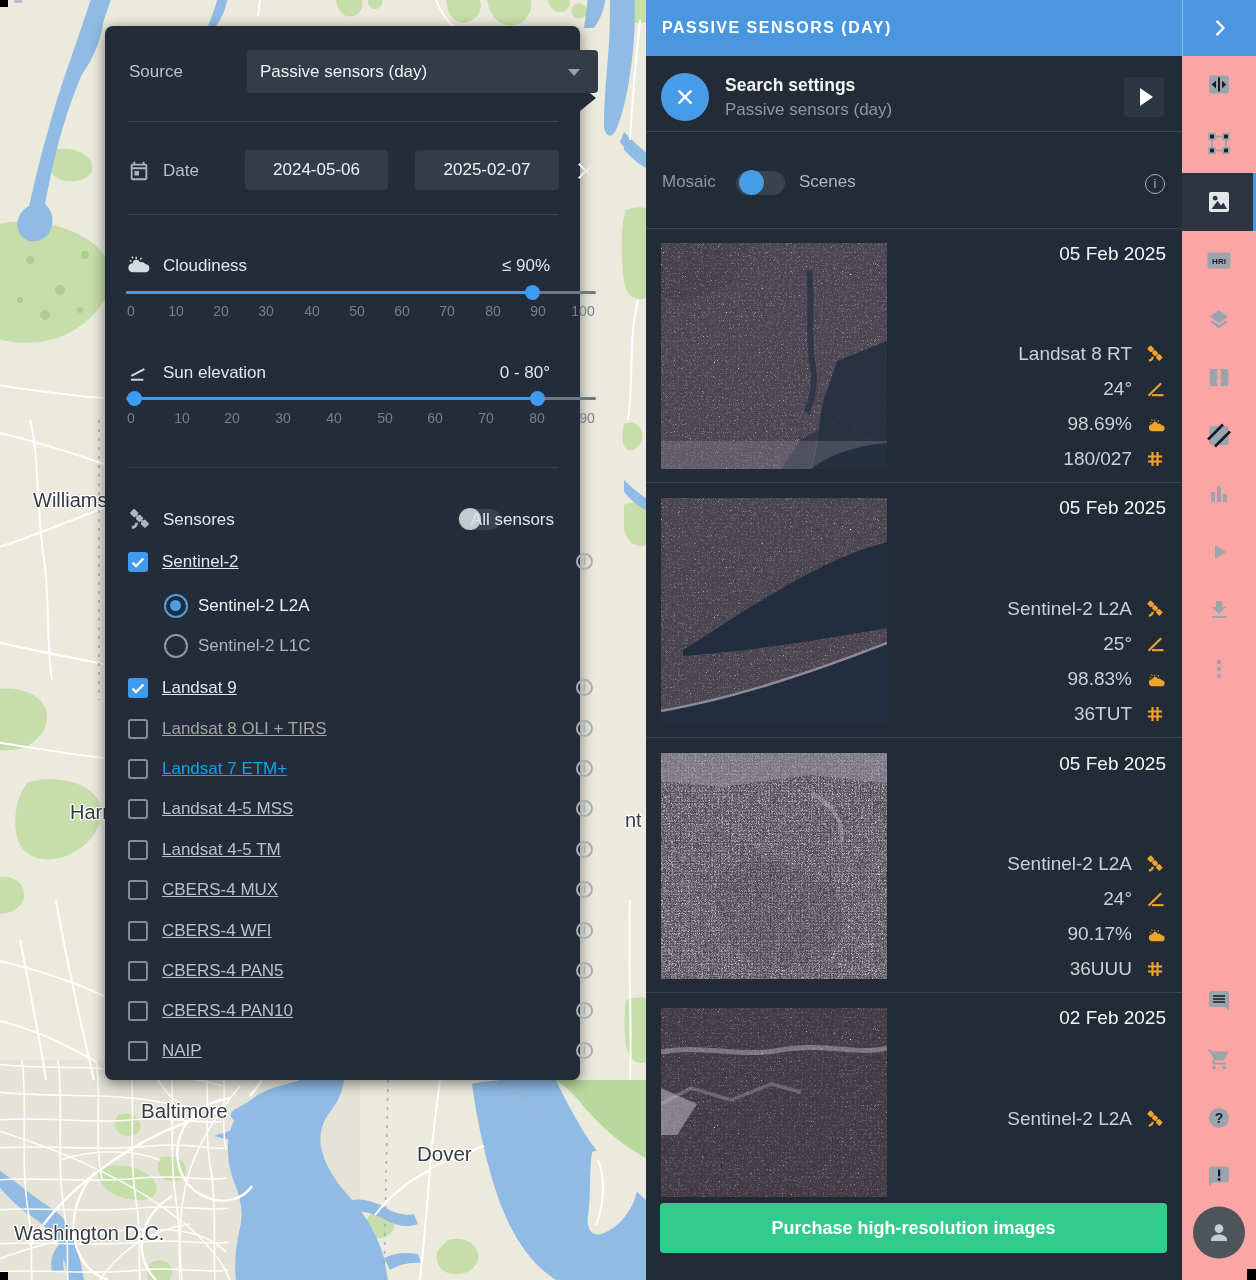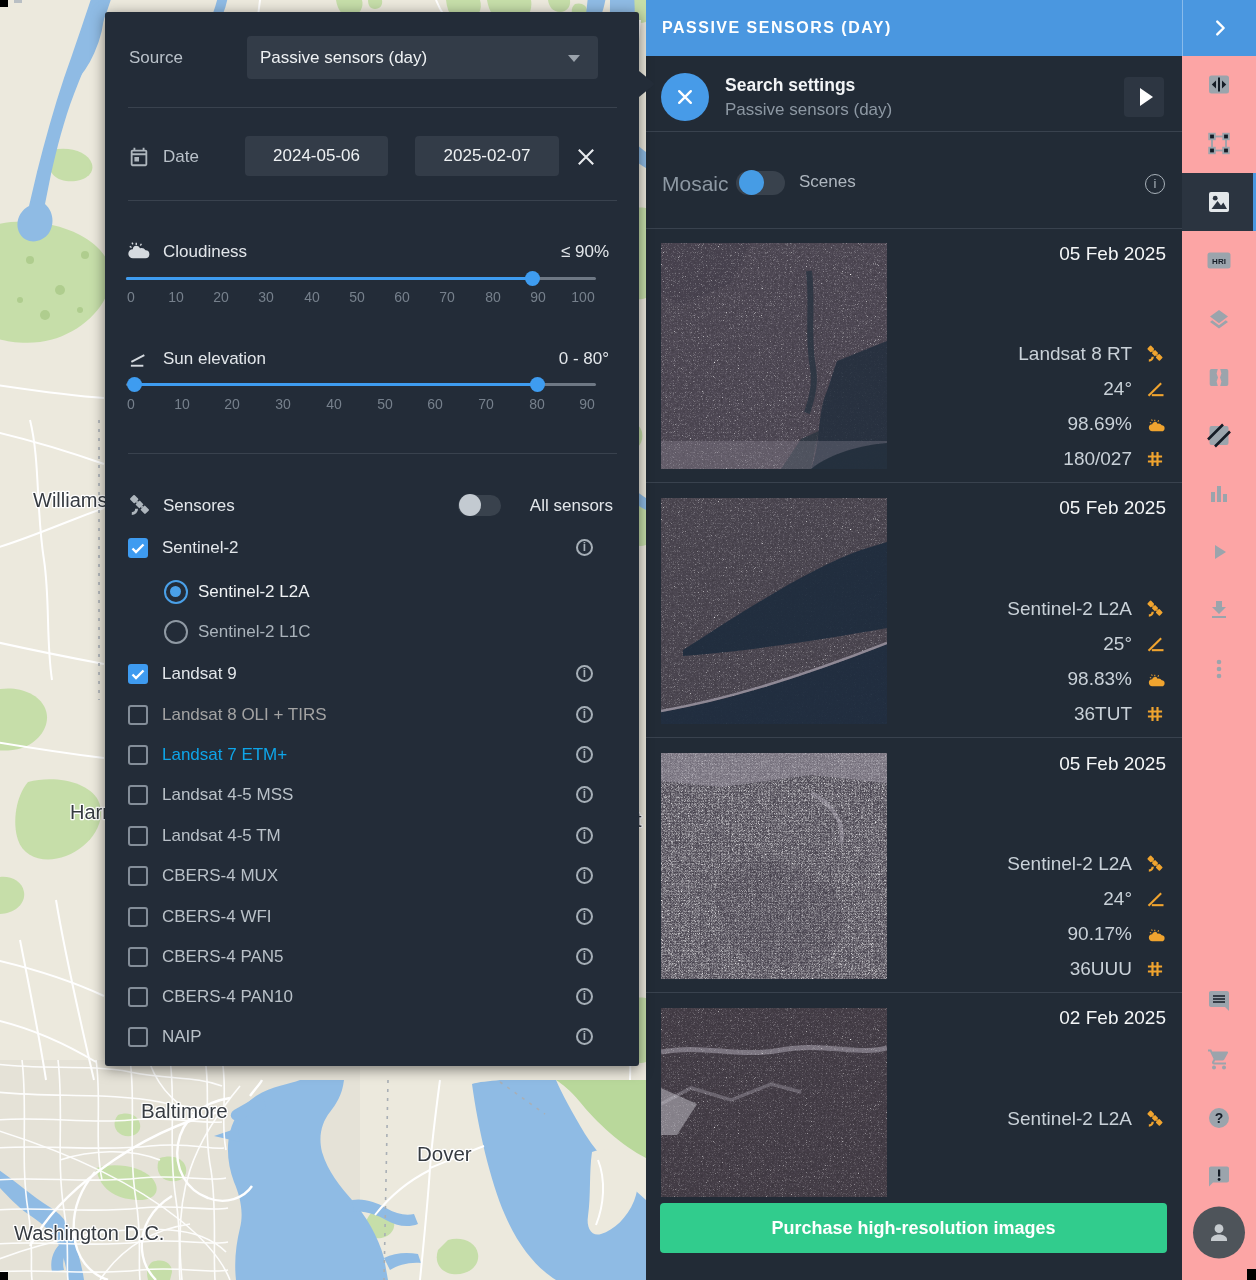--- a/index.html
+++ b/index.html
@@ -2,42 +2,42 @@
 <html><head>
 <meta charset="utf-8">
 <style>
   * { margin:0; padding:0; box-sizing:border-box; }
   html,body { width:1256px; height:1280px; overflow:hidden; background:#ECE9DD;
     font-family:"Liberation Sans", sans-serif; }
   .abs { position:absolute; }
   #stage { position:relative; width:1256px; height:1280px; }
 
   
-  #lpanel { left:105px; top:12px; width:534px; height:1054px;
-    background:#232C38; border-radius:3px; box-shadow:0 3px 14px rgba(0,0,0,.5);
+  #lpanel { left:105px; top:26px; width:475px; height:1054px;
+    background:#232C38; border-radius:8px; box-shadow:0 3px 14px rgba(0,0,0,.5);
     color:#ECEFF1; font-size:17px; z-index:20; }
   #lpanel .tail { position:absolute; right:-16px; top:59px; width:0; height:0;
     border-top:13px solid transparent; border-bottom:13px solid transparent;
     border-left:16px solid #232C38; }
   .divider { position:absolute; left:23px; right:22px; height:1px; background:#39424E; }
   .fld { position:absolute; background:#333C48; border-radius:4px; }
   .lab { color:#B9C1C9; }
   .rowlab { color:#E2E6EA; }
   .scale { color:#76808C; font-size:14px; }
   .track { position:absolute; height:3px; background:#6E7884; border-radius:2px; }
   .trackb { position:absolute; height:3px; background:#3E9CF0; border-radius:2px; }
   .thumbdot { position:absolute; width:15px; height:15px; border-radius:50%; background:#3E9CF0; }
   .cb { position:absolute; width:20px; height:20px; border-radius:3px; }
   .cb.off { border:2px solid #848E99; }
   .info { position:absolute; width:17px; height:17px; border:2px solid #A6AFB7;
     border-radius:50%; color:#A6AFB7; font-size:12px; font-weight:bold; text-align:center; line-height:13px; }
   .tick { position:absolute; transform:translateX(-50%); }
   .srow { position:absolute; left:0; width:519px; height:20px; }
   .srow .cbx { position:absolute; left:23px; top:0; width:20px; height:20px; }
-  .srow .slab { position:absolute; left:57px; top:0; line-height:20px; font-size:17px; color:#E2E6EA; }
+  .srow .slab { position:absolute; left:57px; top:0; line-height:20px; font-size:17px; color:#E2E6EA;text-decoration:underline; }
   .srow .info { left:471px; top:1px; }
   .radio { position:absolute; left:59px; top:-2px; width:24px; height:24px; border-radius:50%; }
   .rlab { position:absolute; left:93px; top:0; line-height:20px; font-size:17px; }
 
   
   #rpanel { left:646px; top:0; width:536px; height:1280px; background:#222B36;
     color:#ECEFF1; z-index:10; }
   #rheader { left:646px; top:0; width:610px; height:56px; background:#4A97E0; z-index:30; }
   #sidebar { left:1182px; top:56px; width:74px; height:1224px; background:#fca5a5; z-index:25; }
 
@@ -204,21 +204,21 @@
     <div class="abs" style="left:15px;top:73px;width:48px;height:48px;border-radius:50%;background:#479BE8;"></div>
     <svg class="abs" style="left:29px;top:87px;" width="20" height="20" viewBox="0 0 24 24">
         <path d="M5 5l14 14M19 5L5 19" stroke="#fff" stroke-width="2.8" fill="none" stroke-linecap="round"></path>
       </svg>
     <div class="abs" style="left:79px;top:75px;font-size:17.5px;font-weight:bold;color:#F2F4F6;">Search settings</div>
     <div class="abs" style="left:79px;top:100px;font-size:17px;color:#8D98A3;">Passive sensors (day)</div>
     <div class="abs" style="left:478px;top:77px;width:40px;height:40px;background:#2D3642;border-radius:4px;"></div>
     <div class="abs" style="left:494px;top:88px;width:0;height:0;border-top:9px solid transparent;border-bottom:9px solid transparent;border-left:13px solid #fff;"></div>
     <div class="card-sep" style="top:131px;"></div>
 
-    <div class="abs" style="left:16px;top:172px;font-size:21px;color:#8D98A3;">Mosaic</div>
+    <div class="abs" style="left:16px;top:172px;font-size:17px;color:#8D98A3;">Mosaic</div>
     <div class="abs" style="left:90px;top:171px;width:49px;height:24px;border-radius:12px;background:#39424D;"></div>
     <div class="abs" style="left:93px;top:170px;width:25px;height:25px;border-radius:50%;background:#469CE5;"></div>
     <div class="abs" style="left:153px;top:172px;font-size:17px;color:#AEB6BF;">Scenes</div>
     <div class="abs" style="left:499px;top:174px;width:20px;height:20px;border:1.7px solid #A8B1B9;border-radius:50%;color:#A8B1B9;font-size:13px;text-align:center;line-height:17px;">i</div>
     <div class="card-sep" style="top:228px;"></div>
 
     <svg width="0" height="0" style="position:absolute;">
       <defs>
         <filter id="ntex" x="0" y="0" width="100%" height="100%">
           <feTurbulence type="fractalNoise" baseFrequency="0.45" numOctaves="3" seed="7"></feTurbulence>

